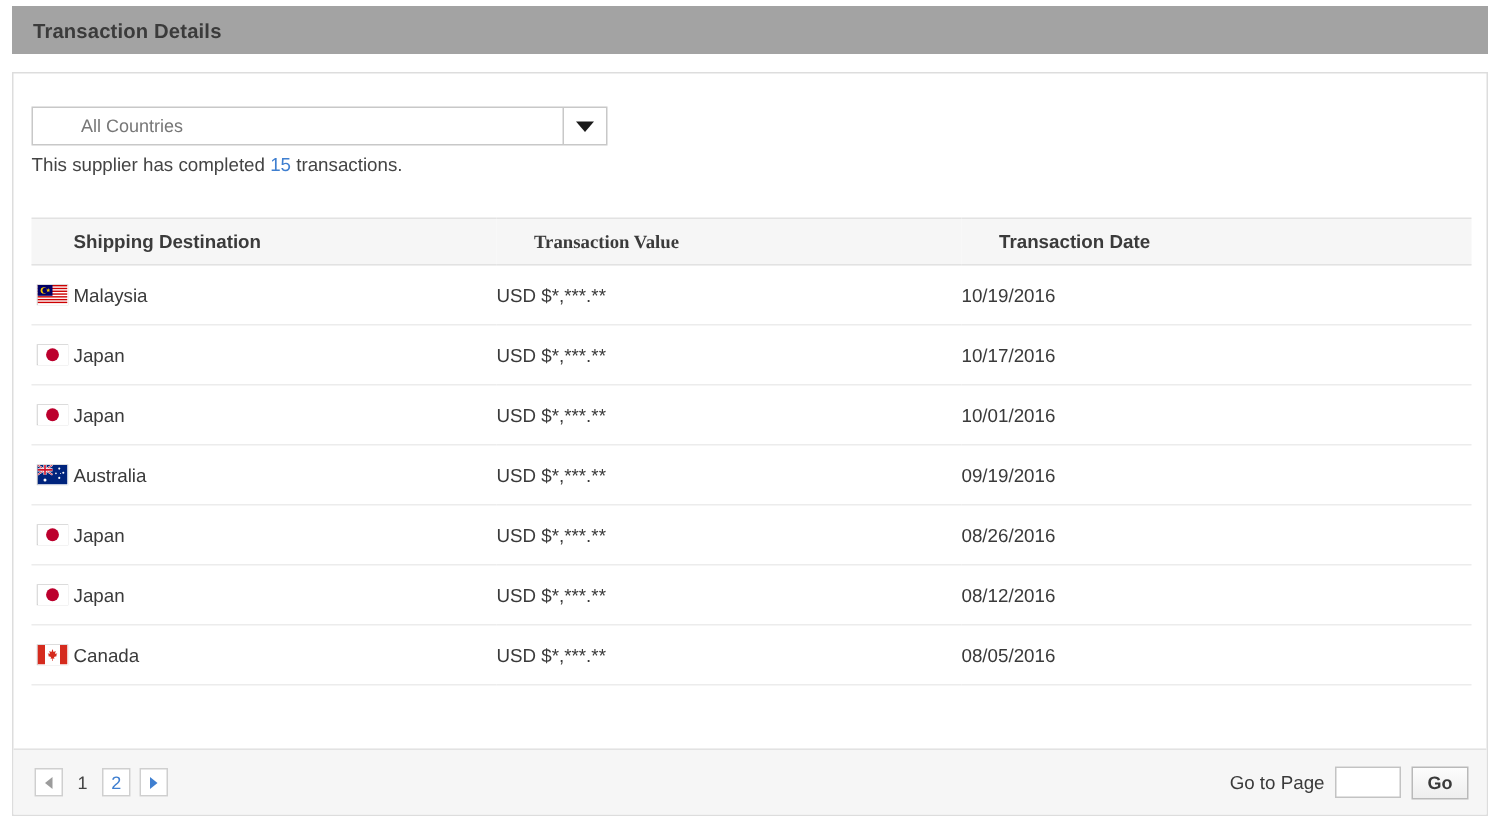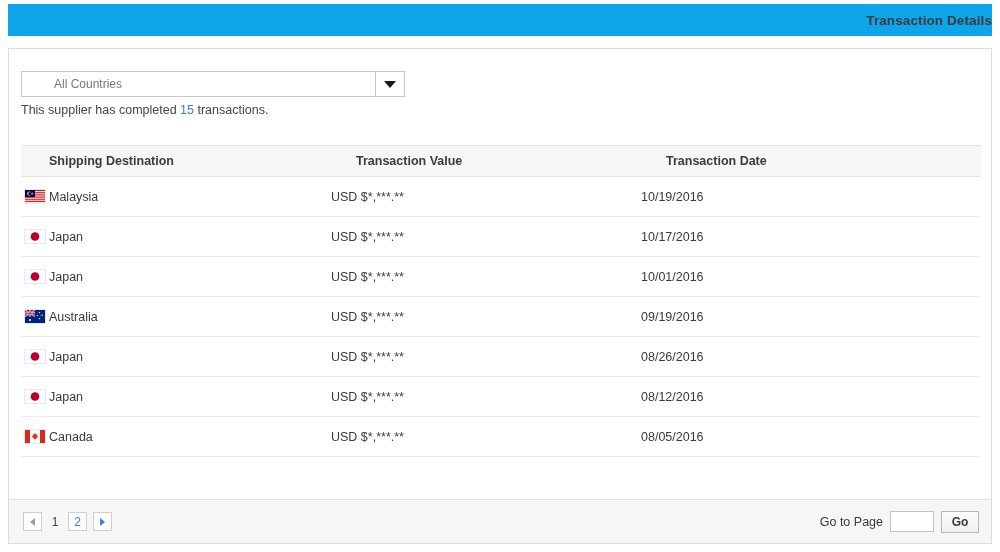--- a/index.html
+++ b/index.html
@@ -24,26 +24,25 @@
     background: #ffffff;
   }
 
   
   .panel-title-bar {
     position: absolute;
     left: 8px;
     top: 4px;
     width: 984px;
     height: 32px;
-    background: #0ea5e9;
+    background: #a3a3a3;
     display: flex;
     align-items: center;
     box-sizing: border-box;
     padding-left: 14px;
-    justify-content: flex-end;
   }
   .panel-title {
     font-size: 13.5px;
     font-weight: bold;
     color: #3b3b3b;
     letter-spacing: 0.1px;
   }
 
   
   .card {
@@ -133,21 +132,21 @@
     color: #3b3b3b;
     height: 30px;
     padding: 0;
     vertical-align: middle;
   }
   .col-dest   { width: 310px; }
   .col-value  { width: 310px; }
   .col-date   { width: 340px; }
 
   .table thead th.h-dest  { padding-left: 28px; }
-  .table thead th.h-value { padding-left: 25px; }
+  .table thead th.h-value { padding-left: 25px; font-family: Liberation Serif, serif; }
   .table thead th.h-date  { padding-left: 25px; }
 
   .table tbody td {
     border-bottom: 1px solid #ececec;
     height: 39px;
     font-size: 12.5px;
     color: #3a3a3a;
     padding: 0;
     vertical-align: middle;
   }

